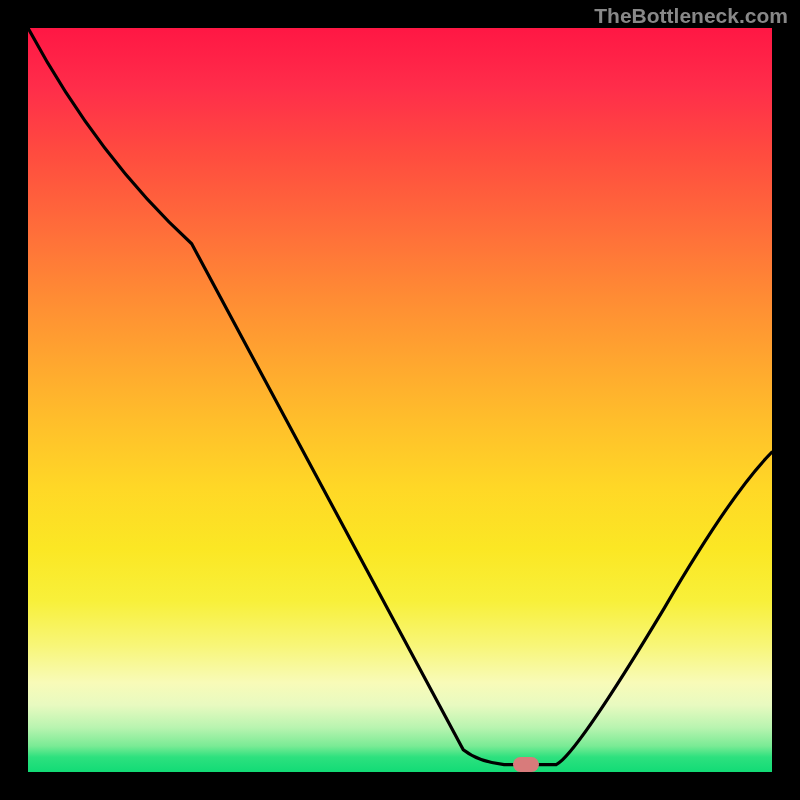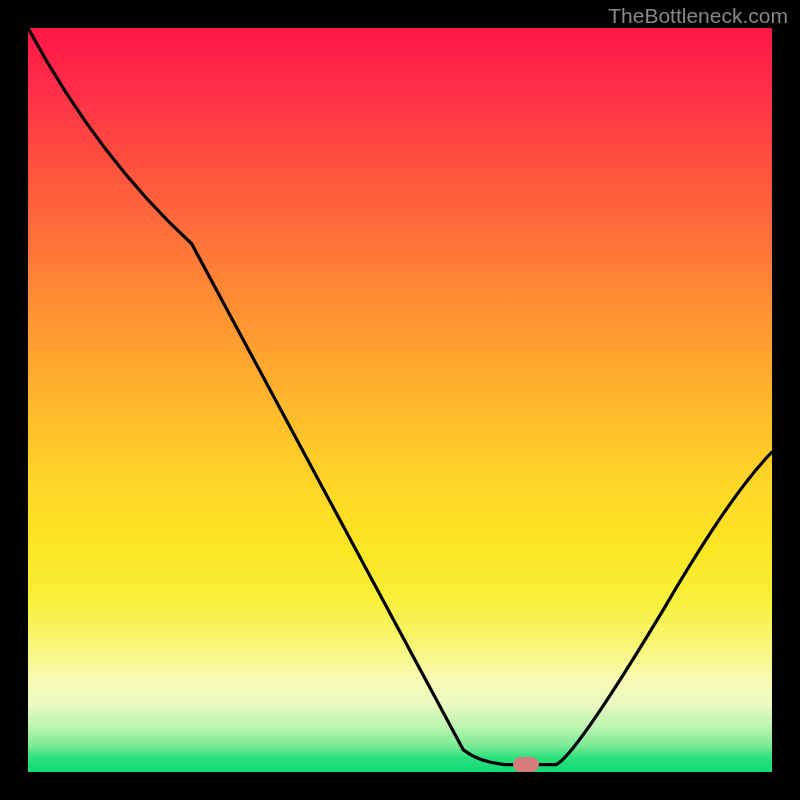--- a/index.html
+++ b/index.html
@@ -9,21 +9,21 @@
     background: #000;
     position: relative;
     font-family: Arial, sans-serif;
   }
   .watermark {
     position: absolute;
     top: 4px;
     right: 12px;
     color: #888;
     font-size: 21px;
-    font-weight: 400;
+    font-weight: 700;
     z-index: 10;
     text-align: right;
   }
   .plot-area {
     position: absolute;
     left: 28px;
     top: 28px;
     width: 744px;
     height: 744px;
     background: linear-gradient(to bottom,

